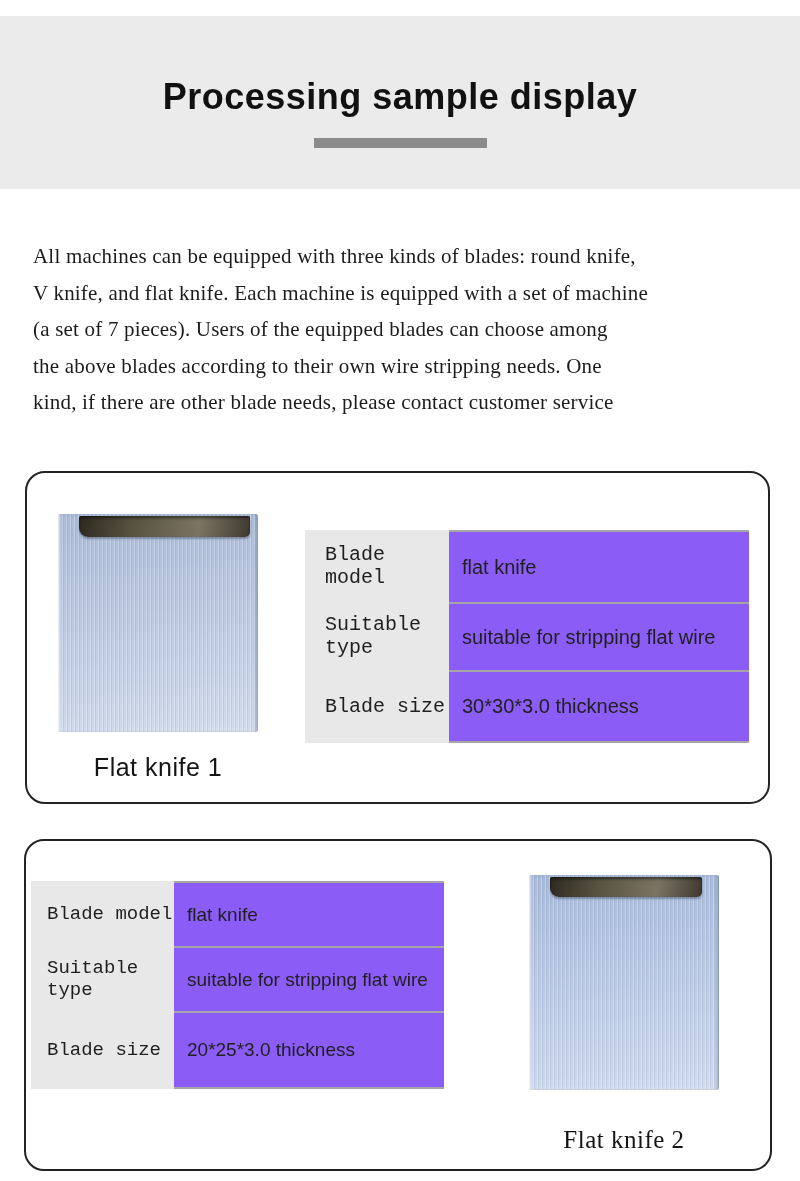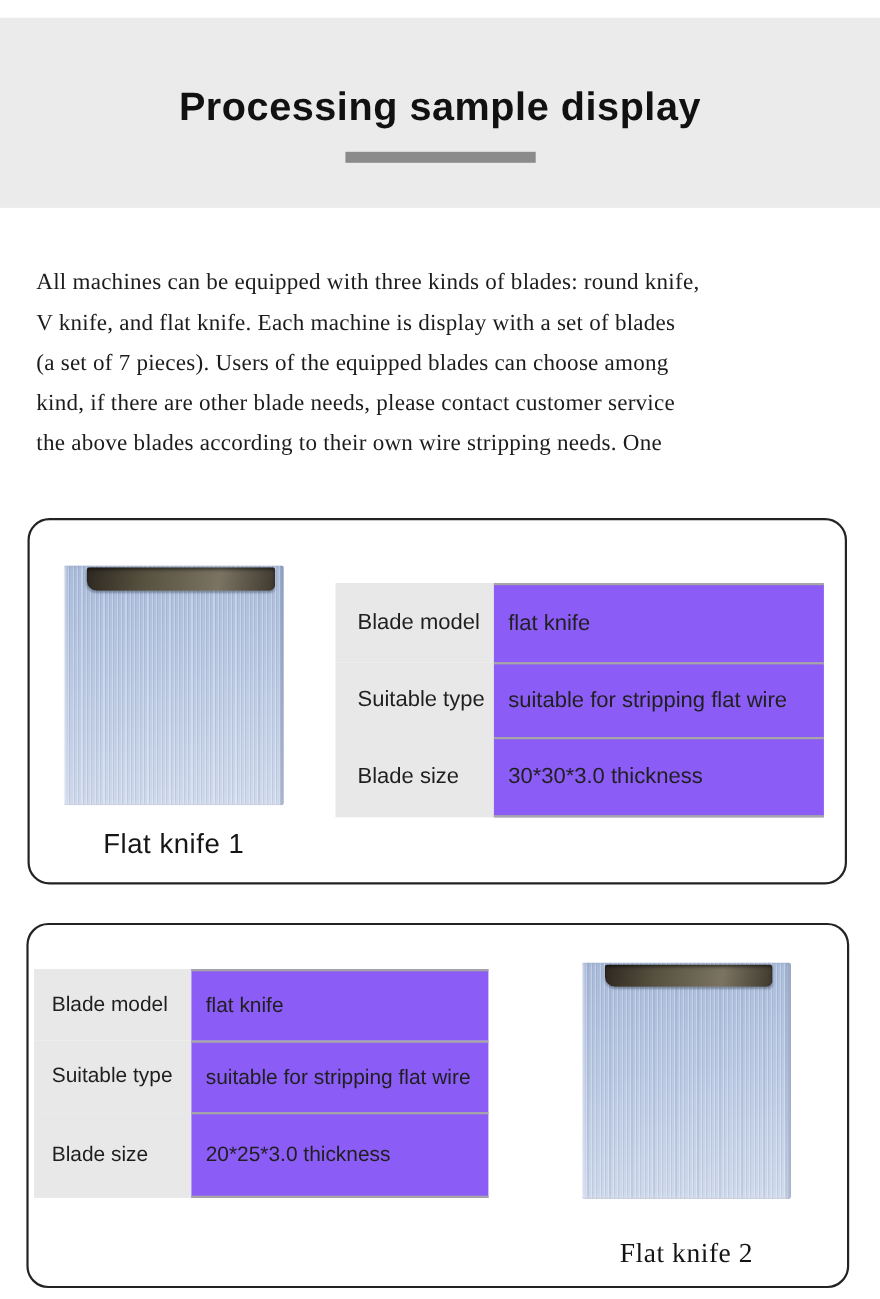--- a/index.html
+++ b/index.html
@@ -115,20 +115,21 @@
   .spec-table{position:absolute;}
   .table-1{left:278px; top:57px;}
   .table-2{left:5px;  top:40px;}
   .spec-row{display:flex;}
   .spec-label{
     background:var(--table_label_bg);
     display:flex;
     align-items:center;
     box-sizing:border-box;
     color:#1f1f1f;
+    font-family:Liberation Mono, monospace;
   }
   .spec-value{
     display:flex;
     align-items:center;
     box-sizing:border-box;
     border-top:2px solid var(--table_line);
     background:#8b5cf6;
     color:#1f1f1f;
     white-space:nowrap;
   }
@@ -151,24 +152,24 @@
 
 <div class="page">
 
   <div class="header-band">
     <div class="page-title">Processing sample display</div>
     <div class="title-underline"></div>
   </div>
 
   <div class="intro">
     <div class="line">All machines can be equipped with three kinds of blades: round knife,</div>
-    <div class="line">V knife, and flat knife. Each machine is display with a set of blades</div>
+    <div class="line">V knife, and flat knife. Each machine is equipped with a set of machine</div>
     <div class="line">(a set of 7 pieces). Users of the equipped blades can choose among</div>
+    <div class="line">the above blades according to their own wire stripping needs. One</div>
     <div class="line">kind, if there are other blade needs, please contact customer service</div>
-    <div class="line">the above blades according to their own wire stripping needs. One</div>
   </div>
 
   <div class="card card-1">
     <div class="blade blade-1">
       <div class="notch"></div>
     </div>
     <div class="blade-caption caption-1">Flat knife 1</div>
 
     <div class="spec-table table-1">
       <div class="spec-row">

